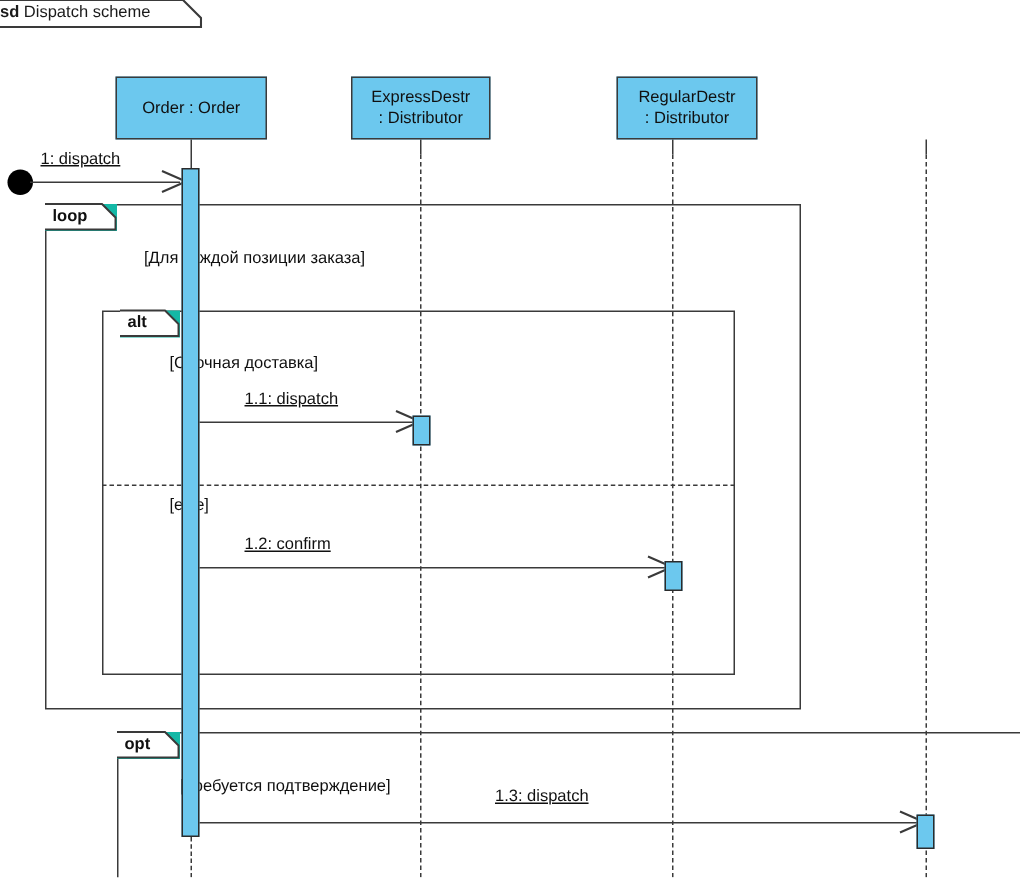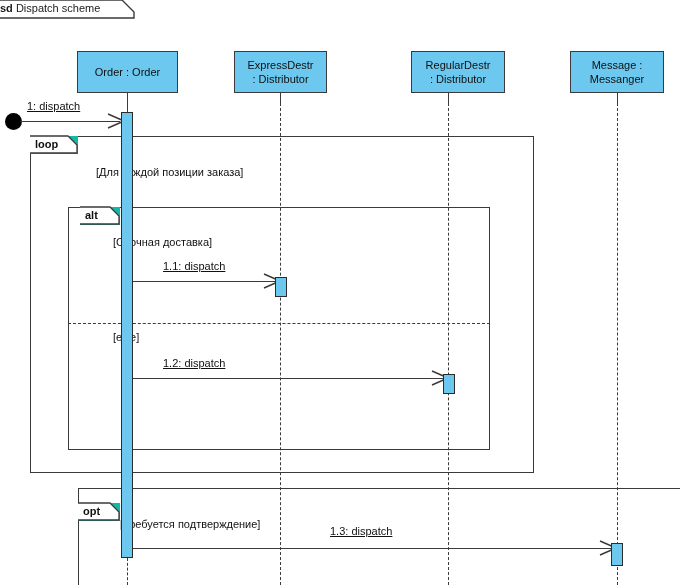--- a/index.html
+++ b/index.html
@@ -159,24 +159,20 @@
   <div class="lifeline-box" style="left:234px; top:51px; width:93px; height:42px;">
     <span class="ln">ExpressDestr</span>
     <span class="ln">: Distributor</span>
   </div>
 
   <div class="lifeline-box" style="left:401px; top:51px; width:94px; height:42px;margin-left:10px;">
     <span class="ln">RegularDestr</span>
     <span class="ln">: Distributor</span>
   </div>
 
-  <div class="lifeline-box" style="left:570px; top:51px; width:94px; height:42px;">
-    <span class="ln">Message :</span>
-    <span class="ln">Messanger</span>
-  </div>
 
   <div class="lifeline-solid" style="left:127px; top:93px; height:20px;"></div>
   <div class="lifeline-dash" style="left:127px; top:558px; height:27px;"></div>
 
   <div class="lifeline-solid" style="left:280px; top:93px; height:10px;"></div>
   <div class="lifeline-dash" style="left:280px; top:103px; height:482px;"></div>
 
   <div class="lifeline-solid" style="left:448px; top:93px; height:10px;"></div>
   <div class="lifeline-dash" style="left:448px; top:103px; height:482px;"></div>
 
@@ -198,21 +194,21 @@
       <path d="M 0 0 L 30 0 L 39 9 L 39 17 L 0 17" fill="#ffffff" stroke="#3a3a3a" stroke-width="1.3"></path>
     </svg>
     <span>alt</span>
   </div>
   <div class="guard" style="left:113px; top:236px;">[Срочная доставка]</div>
 
   <div class="frag-divider" style="left:68px; top:323px; width:422px;"></div>
   <div class="guard" style="left:113px; top:331px;">[else]</div>
 
   <div class="fragment" style="left:78px; top:488px; width:610px; height:110px;"></div>
-  <div class="frag-label" style="left:78px; top:503px; width:42px; height:18px;">
+  <div class="frag-label" style="left:78px; top:488px; width:42px; height:18px;">
     <svg width="42" height="18" viewBox="0 0 42 18">
       <path d="M 0 0 L 32 0 L 41 9 L 41 17 L 0 17" fill="#ffffff" stroke="#3a3a3a" stroke-width="1.3"></path>
     </svg>
     <span>opt</span>
   </div>
   <div class="guard" style="left:120px; top:518px;">[Требуется подтверждение]</div>
 
   <div class="start-dot" style="left:5px; top:113px; width:17px; height:17px;"></div>
   <div class="msg-label" style="left:27px; top:100px;">1: dispatch</div>
   <div class="msg-line" style="left:20px; top:121px; width:100px;"></div>
@@ -226,21 +222,21 @@
 
   <div class="msg-label" style="left:163px; top:260px;">1.1: dispatch</div>
   <div class="msg-line" style="left:133px; top:281px; width:143px;"></div>
   <div class="arrowhead" style="left:260px; top:270px;">
     <svg width="22" height="22" viewBox="0 0 22 22">
       <path d="M 4 4 L 20 11 M 4 18 L 20 11" fill="none" stroke="#3a3a3a" stroke-width="1.4"></path>
     </svg>
   </div>
   <div class="activation" style="left:275px; top:277px; width:12px; height:20px;"></div>
 
-  <div class="msg-label" style="left:163px; top:357px;">1.2: dispatch</div>
+  <div class="msg-label" style="left:163px; top:357px;">1.2: confirm</div>
   <div class="msg-line" style="left:133px; top:378px; width:311px;"></div>
   <div class="arrowhead" style="left:428px; top:367px;">
     <svg width="22" height="22" viewBox="0 0 22 22">
       <path d="M 4 4 L 20 11 M 4 18 L 20 11" fill="none" stroke="#3a3a3a" stroke-width="1.4"></path>
     </svg>
   </div>
   <div class="activation" style="left:443px; top:374px; width:12px; height:20px;"></div>
 
   <div class="msg-label" style="left:330px; top:525px;">1.3: dispatch</div>
   <div class="msg-line" style="left:133px; top:548px; width:480px;"></div>

